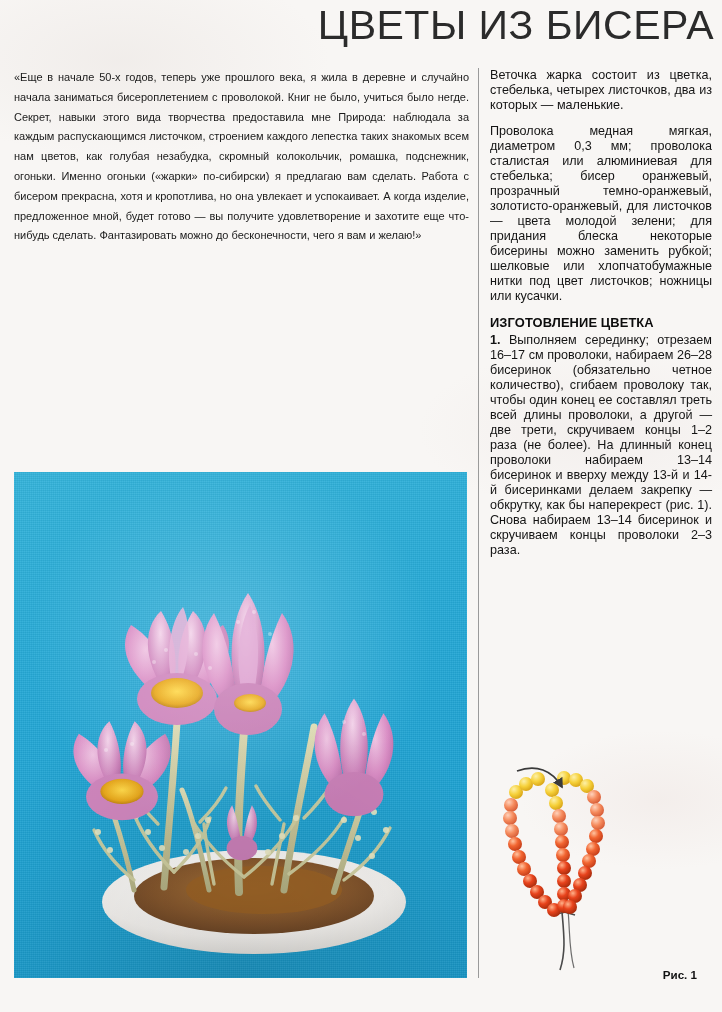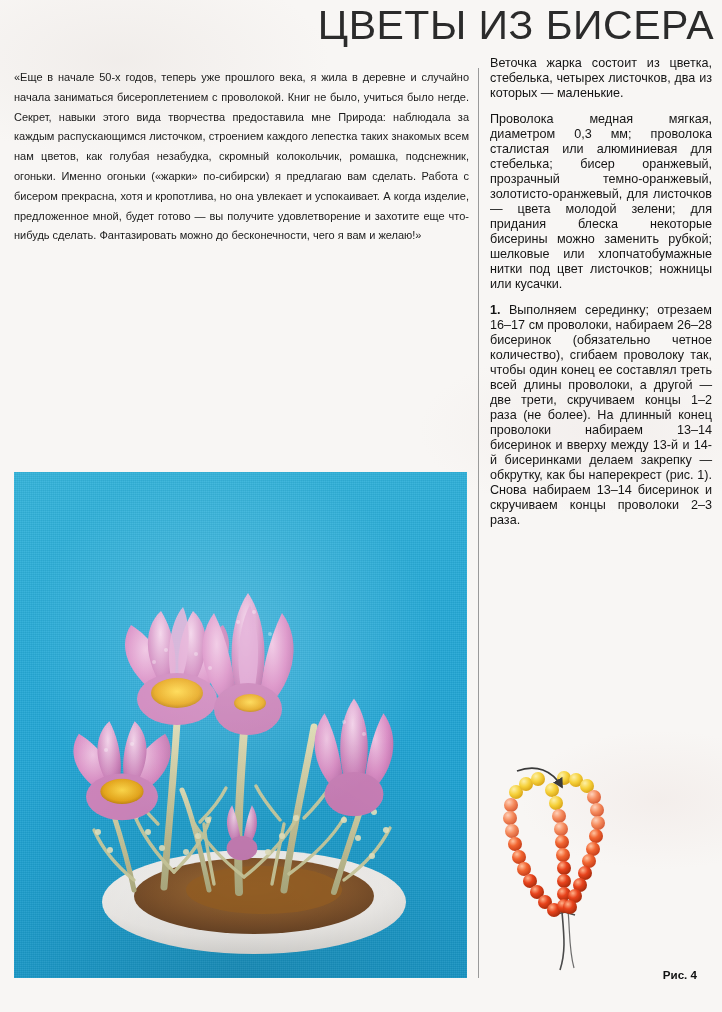--- a/index.html
+++ b/index.html
@@ -52,21 +52,21 @@
     position: absolute;
     left: 478px;
     top: 68px;
     width: 1px;
     height: 910px;
     background: #9a9a9a;
   }
   #right-col {
     position: absolute;
     left: 490px;
-    top: 56px;
+    top: 68px;
     width: 222px;
   }
 
   
   .lead-par {
     font-size: 15.2px;
     line-height: 19.6px;
     color: #1a1a1a;
     text-align: justify;
     margin: 0 0 13px 0;
@@ -301,20 +301,21 @@
       </g>
     </svg>
     <div id="photo-vignette"></div>
   </div>
 
   <div id="right-col">
     <p class="r-par">Веточка жарка состоит из цветка, стебелька, четырех листочков, два из которых — маленькие.</p>
 
     <p class="r-par">Проволока медная мягкая, диаметром 0,3 мм; проволока сталистая или алюминиевая для стебелька; бисер оранжевый, прозрачный темно-оранжевый, золотисто-оранжевый, для листочков — цвета молодой зелени; для придания блеска некоторые бисерины можно заменить рубкой; шелковые или хлопчатобумажные нитки под цвет листочков; ножницы или кусачки.</p>
 
+    <div class="r-head">ИЗГОТОВЛЕНИЕ ЦВЕТКА</div>
 
     <p class="r-par r-step"><b>1.</b> <span>Выполняем серединку; отрезаем 16–17 см проволоки, набираем 26–28 бисеринок (обязательно четное количество), сгибаем проволоку так, чтобы один конец ее составлял треть всей длины проволоки, а другой — две трети, скручиваем концы 1–2 раза (не более). На длинный конец проволоки набираем 13–14 бисеринок и вверху между 13-й и 14-й бисеринками делаем закрепку — обкрутку, как бы наперекрест (рис. 1). Снова набираем 13–14 бисеринок и скручиваем концы проволоки 2–3 раза.</span></p>
 
   </div>
 
   <div id="figure">
     <svg viewBox="0 0 222 240" width="222" height="240">
       <defs>
         <radialGradient id="bY" cx="35%" cy="30%" r="70%">
           <stop offset="0%" stop-color="#fdf0a8"></stop>
@@ -390,15 +391,15 @@
         <circle cx="95" cy="113" r="7" fill="url(#bOD)"></circle>
         <circle cx="90" cy="125" r="7" fill="url(#bOD)"></circle>
         <circle cx="85" cy="136" r="7" fill="url(#bOD)"></circle>
         <circle cx="80" cy="147" r="7" fill="url(#bOD)"></circle>
       </g>
 
       <path d="M27 11 C46 4 62 10 72 27" stroke="#3a3a3a" stroke-width="1.7" fill="none" marker-end="url(#arrowHead)"></path>
     </svg>
   </div>
 
-  <div id="fig-caption">Рис. 4</div>
+  <div id="fig-caption">Рис. 1</div>
 
 </div>
 
 </body></html>

